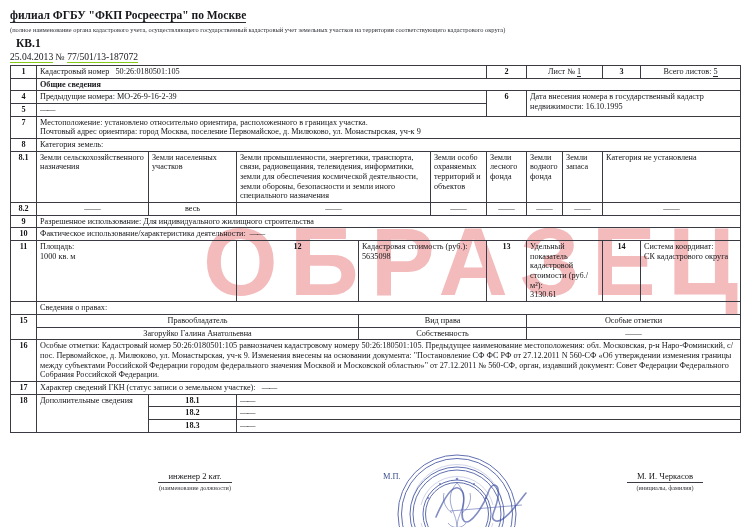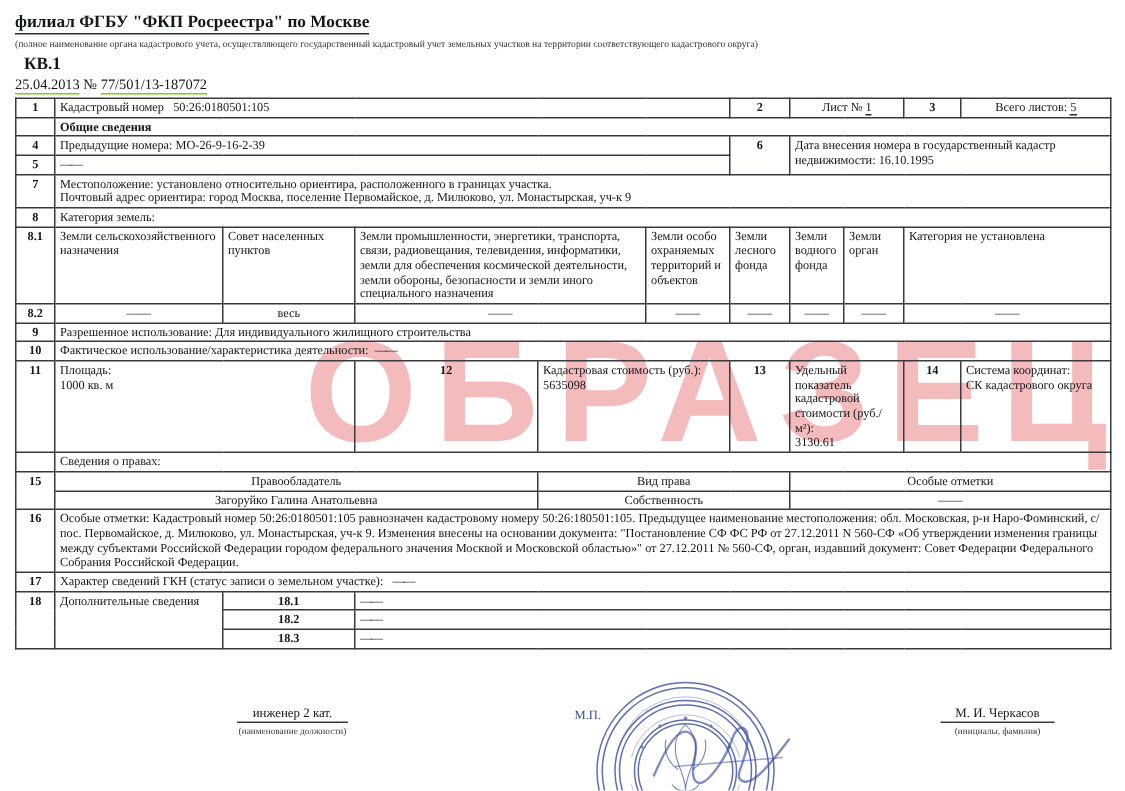--- a/index.html
+++ b/index.html
@@ -184,26 +184,26 @@
     </tr>
 
     <tr>
       <td class="n">8</td>
       <td colspan="10">Категория земель:</td>
     </tr>
 
     <tr>
       <td class="n">8.1</td>
       <td class="cat-head">Земли сельскохозяйственного назначения</td>
-      <td class="cat-head">Совет населенных пунктов</td>
+      <td class="cat-head">Земли населенных участков</td>
       <td class="cat-head" colspan="2">Земли промышленности, энергетики, транспорта, связи, радиовещания, телевидения, информатики, земли для обеспечения космической деятельности, земли обороны, безопасности и земли иного специального назначения</td>
       <td class="cat-head">Земли особо охраняемых территорий и объектов</td>
       <td class="cat-head">Земли лесного фонда</td>
       <td class="cat-head">Земли водного фонда</td>
-      <td class="cat-head">Земли орган</td>
+      <td class="cat-head">Земли запаса</td>
       <td class="cat-head" colspan="2">Категория не установлена</td>
     </tr>
 
     <tr>
       <td class="n">8.2</td>
       <td class="c">——</td>
       <td class="c">весь</td>
       <td class="c" colspan="2">——</td>
       <td class="c">——</td>
       <td class="c">——</td>

